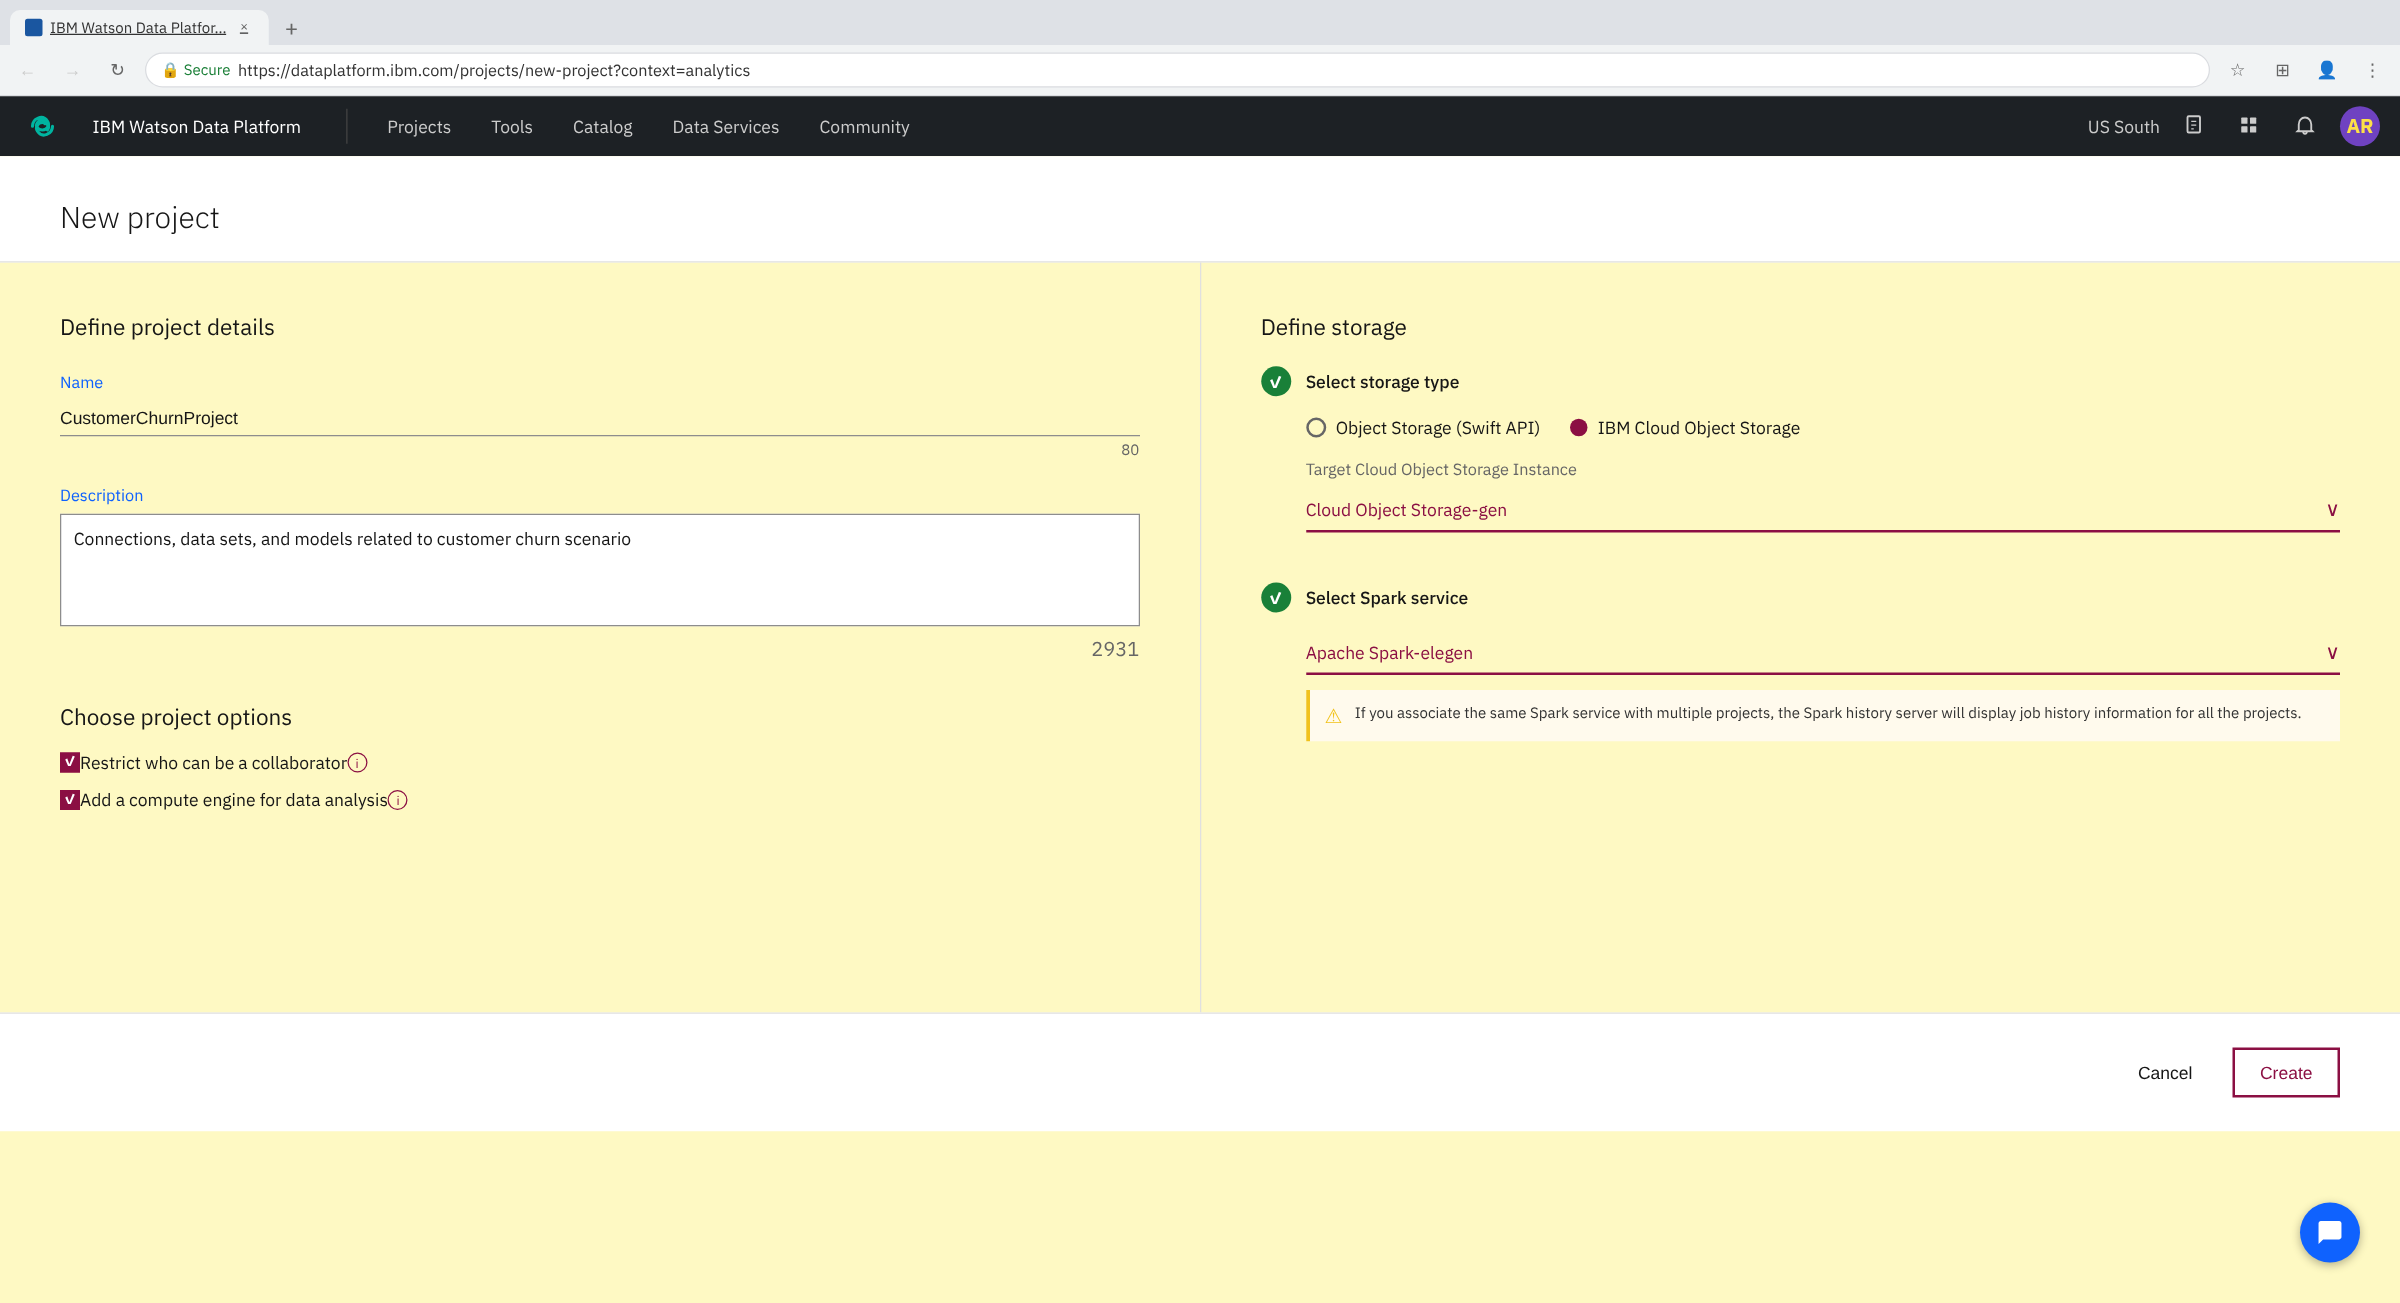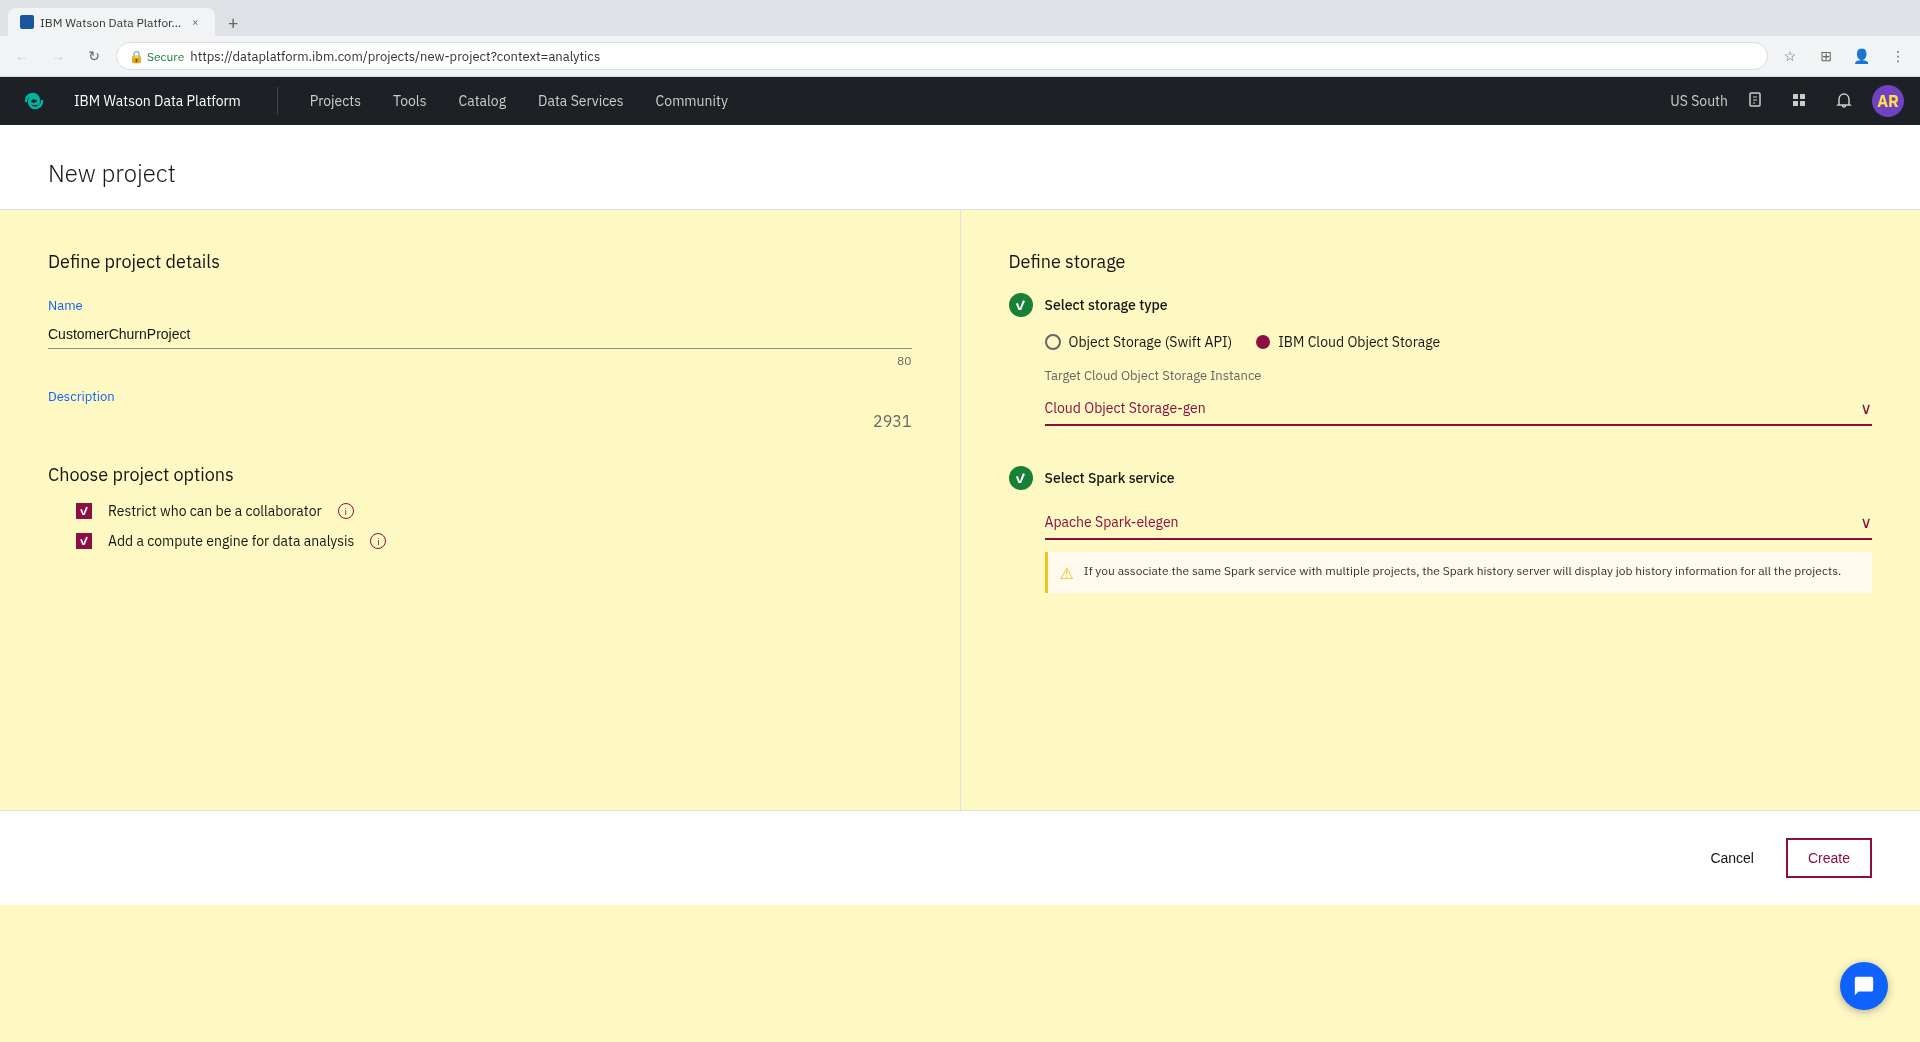--- a/index.html
+++ b/index.html
@@ -22,20 +22,21 @@
       align-items: center;
       background: #f1f3f4;
       border-radius: 8px 8px 0 0;
       padding: 0 12px;
       height: 28px;
       font-size: 12px;
       color: #333;
       gap: 6px;
       min-width: 160px;
       max-width: 220px;
+      text-decoration: underline;
     }
     .tab-favicon {
       width: 14px; height: 14px;
       background: #1a56a0;
       border-radius: 2px;
     }
     .tab-title { flex: 1; overflow: hidden; text-overflow: ellipsis; white-space: nowrap; }
     .tab-close {
       width: 16px; height: 16px;
       border-radius: 50%;
@@ -242,23 +243,22 @@
     .options-title {
       font-size: 18px;
       font-weight: 400;
       color: #161616;
       margin-bottom: 16px;
     }
 
     .checkbox-row {
       display: flex;
       align-items: center;
-      gap: 16px;
+      gap: 0;
       margin-bottom: 12px;
-      margin-left: 28px;
     }
     .checkbox-custom {
       width: 16px; height: 16px;
       background: #8b0f43;
       border: 2px solid #8b0f43;
       display: flex; align-items: center; justify-content: center;
       cursor: pointer; flex-shrink: 0;
     }
     .checkbox-custom::after {
       content: '✓';
@@ -545,20 +545,21 @@
       <h2 class="section-title">Define project details</h2>
 
       <div>
         <div class="field-label">Name</div>
         <input type="text" class="text-input" value="CustomerChurnProject" style="">
         <div class="char-count">80</div>
       </div>
 
       <div style="margin-top: 20px;">
         <div class="field-label">Description</div>
+        <textarea class="textarea-input" style="">Connections, data sets, and models related to customer churn scenario</textarea>
         <div class="description-char-count">2931</div>
       </div>
 
       <div class="options-section">
         <h2 class="options-title">Choose project options</h2>
 
         <div class="checkbox-row">
           <div class="checkbox-custom"></div>
           <span class="checkbox-label">Restrict who can be a collaborator</span>
           <div class="info-icon">i</div>

